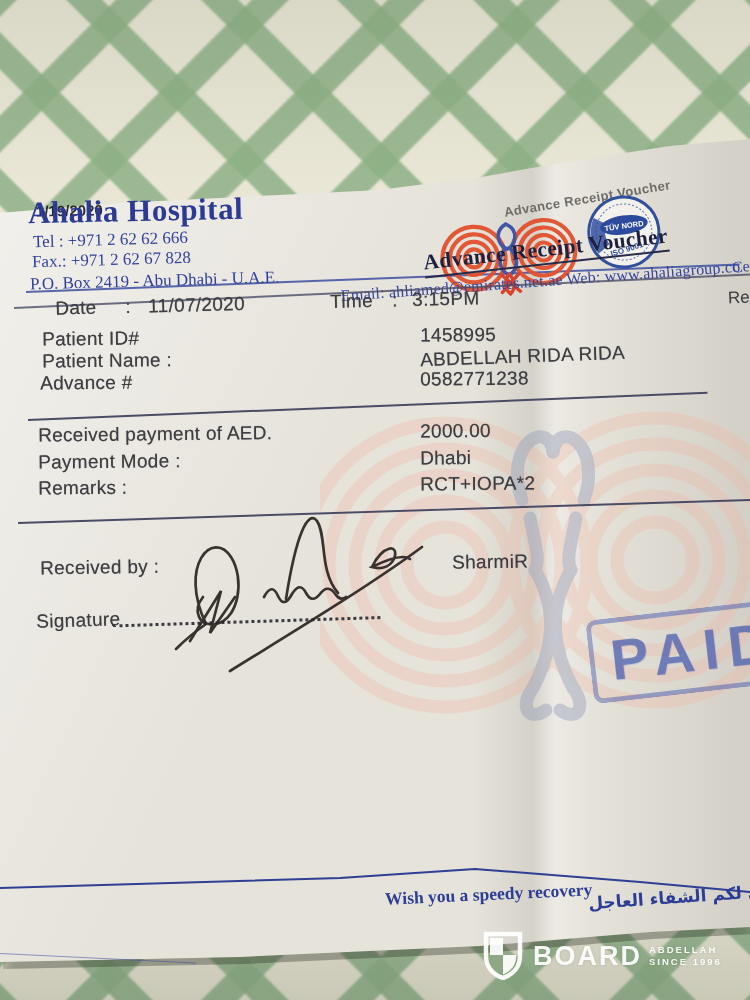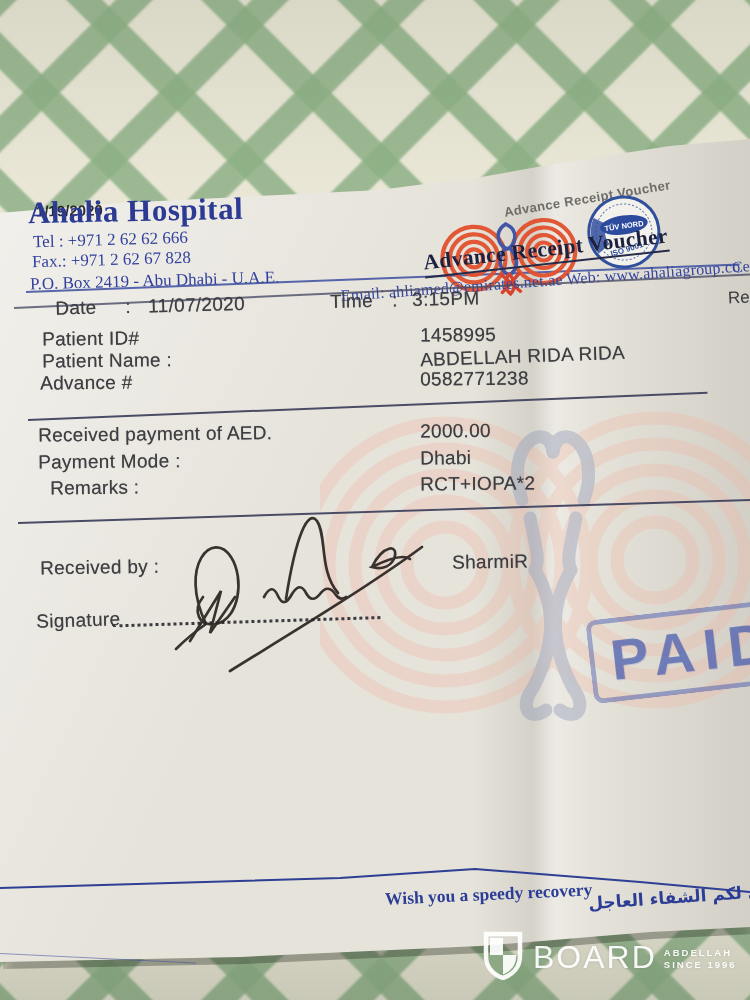--- a/index.html
+++ b/index.html
@@ -75,21 +75,21 @@
   
   .wish-en{font-family:"Liberation Serif",serif;font-size:17.5px;font-weight:600;color:#2c3d96;transform:rotate(-2.6deg);}
   .wish-ar{font-family:"DejaVu Sans",sans-serif;font-size:17px;font-weight:600;color:#2c3d96;transform:rotate(-4deg);direction:rtl;}
 
   
   .cb{position:absolute;left:482px;top:930px;display:flex;align-items:center;gap:9px;
       color:rgba(255,255,255,.93);text-shadow:0 0 3px rgba(0,0,0,.12);}
   .cb .cb-text{line-height:1;}
   .cb .l1{font-size:27px;font-weight:bold;letter-spacing:1.5px;}
   .cb .l2row{display:flex;align-items:flex-end;gap:7px;margin-top:3px;}
-  .cb .l2{font-size:32px;font-weight:normal;letter-spacing:2px;}
+  .cb .l2{font-size:27px;font-weight:bold;letter-spacing:2px;}
   .cb .tag{font-size:9.5px;font-weight:bold;letter-spacing:2px;line-height:1.25;padding-bottom:2px;}
 </style>
 </head>
 <body>
 
 <div id="stage">
 
   <div class="fabric"></div>
   <div class="fabric-shade"></div>
 
@@ -198,21 +198,21 @@
 
   <div class="row t06 print" style="top:425px;">
     <span class="lbl" style="left:38px;">Received payment of AED.</span>
     <span class="val">2000.00</span>
   </div>
   <div class="row t06 print" style="top:452px;">
     <span class="lbl" style="left:38px;">Payment Mode :</span>
     <span class="val">Dhabi</span>
   </div>
   <div class="row t06 print" style="top:478px;">
-    <span class="lbl" style="left:50px;">Remarks :</span>
+    <span class="lbl" style="left:38px;">Remarks :</span>
     <span class="val">RCT+IOPA*2</span>
   </div>
 
   <div class="rule" style="left:18px;top:522px;width:736px;transform:rotate(-1.8deg);"></div>
 
   <div class="row t08 print" style="top:558px;">
     <span class="lbl" style="left:40px;">Received by :</span>
     <span class="lbl" style="left:452px;">SharmiR</span>
   </div>
 

